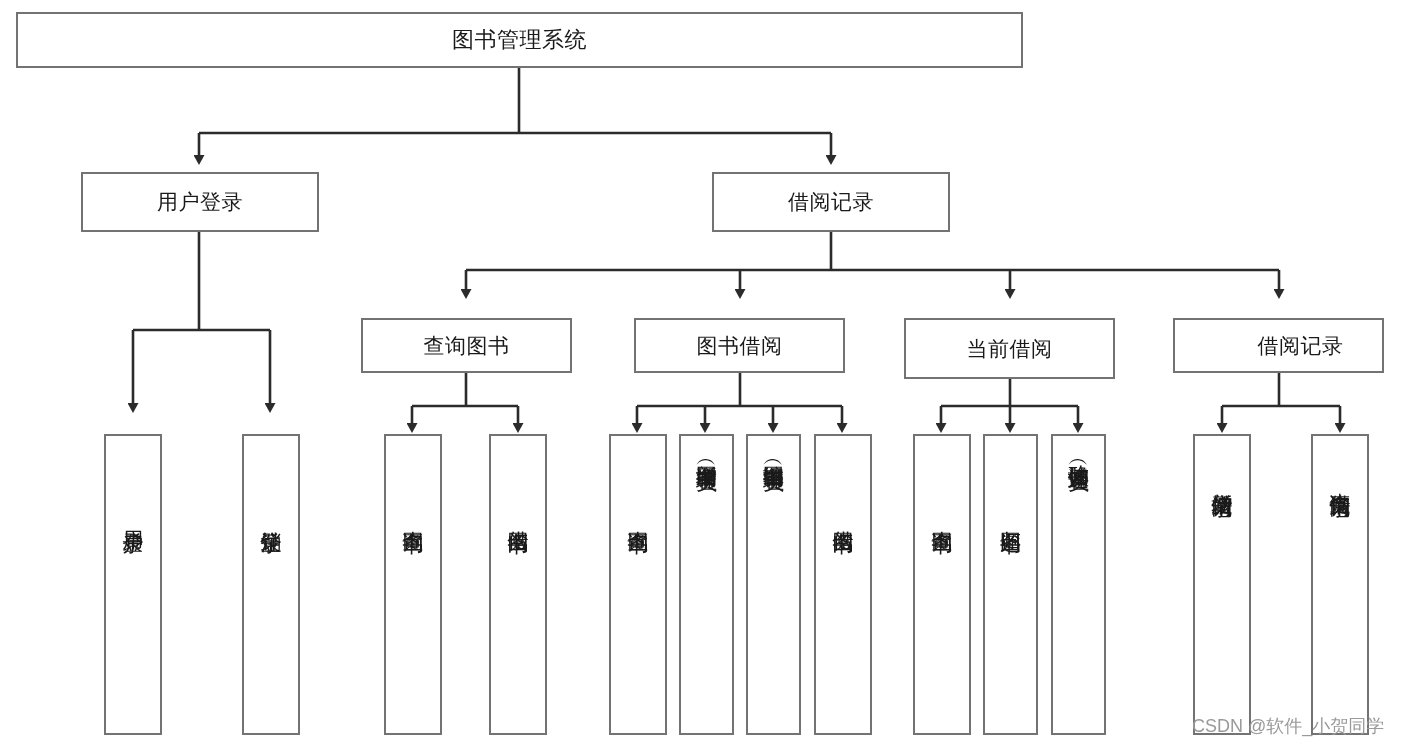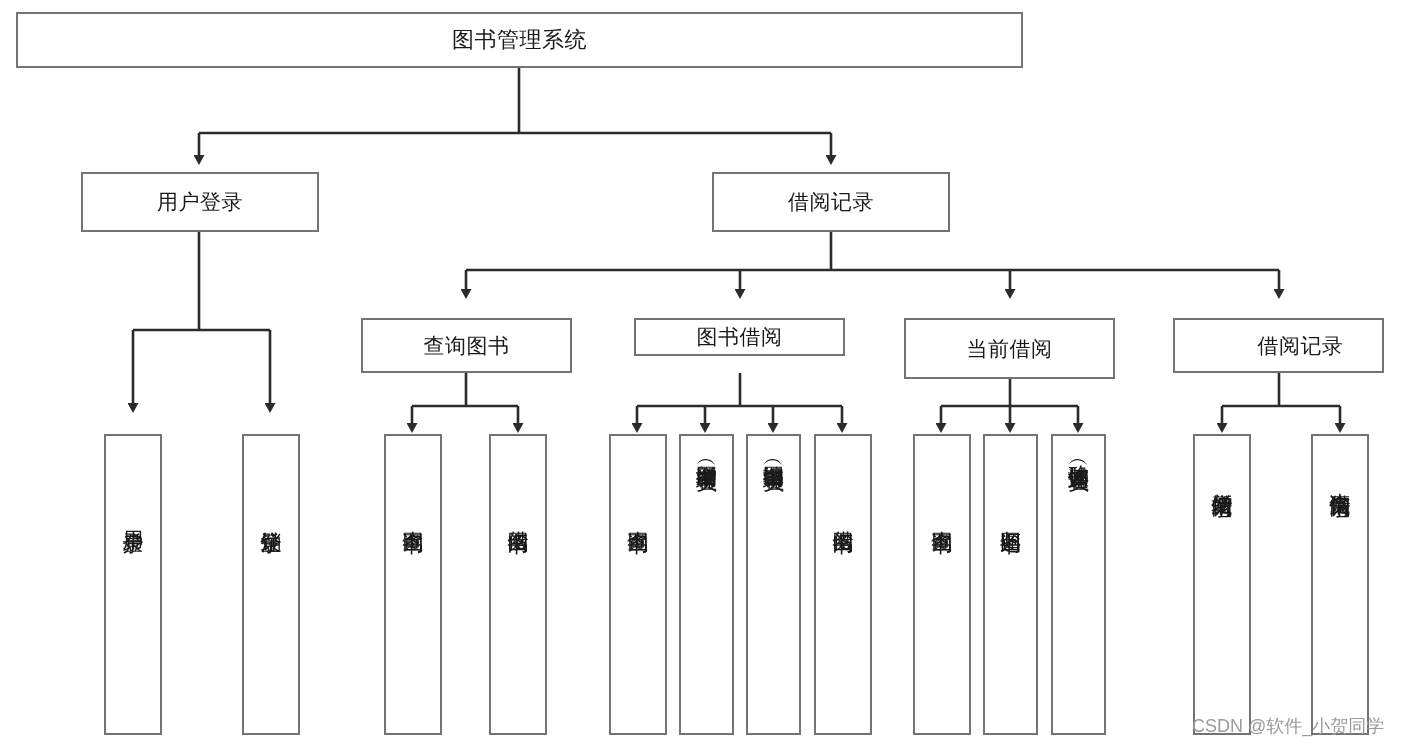--- a/index.html
+++ b/index.html
@@ -132,21 +132,21 @@
   <div class="node horiz" style="left:81px; top:172px; width:238px; height:60px;">
     <span>用户登录</span>
   </div>
   <div class="node horiz" style="left:712px; top:172px; width:238px; height:60px;">
     <span>借阅记录</span>
   </div>
 
   <div class="node horiz" style="left:361px; top:318px; width:211px; height:55px;">
     <span>查询图书</span>
   </div>
-  <div class="node horiz" style="left:634px; top:318px; width:211px; height:38px;">
+  <div class="node horiz" style="left:634px; top:318px; width:211px; height:55px;">
     <span>图书借阅</span>
   </div>
   <div class="node horiz" style="left:904px; top:318px; width:211px; height:61px;">
     <span>当前借阅</span>
   </div>
   <div class="node horiz" style="left:1173px; top:318px; width:211px; height:55px;padding-left:44px;">
     <span>借阅记录</span>
   </div>
 
   <div class="node vert" style="left:104px; top:434px; width:58px; height:301px; padding-top:78px;">

